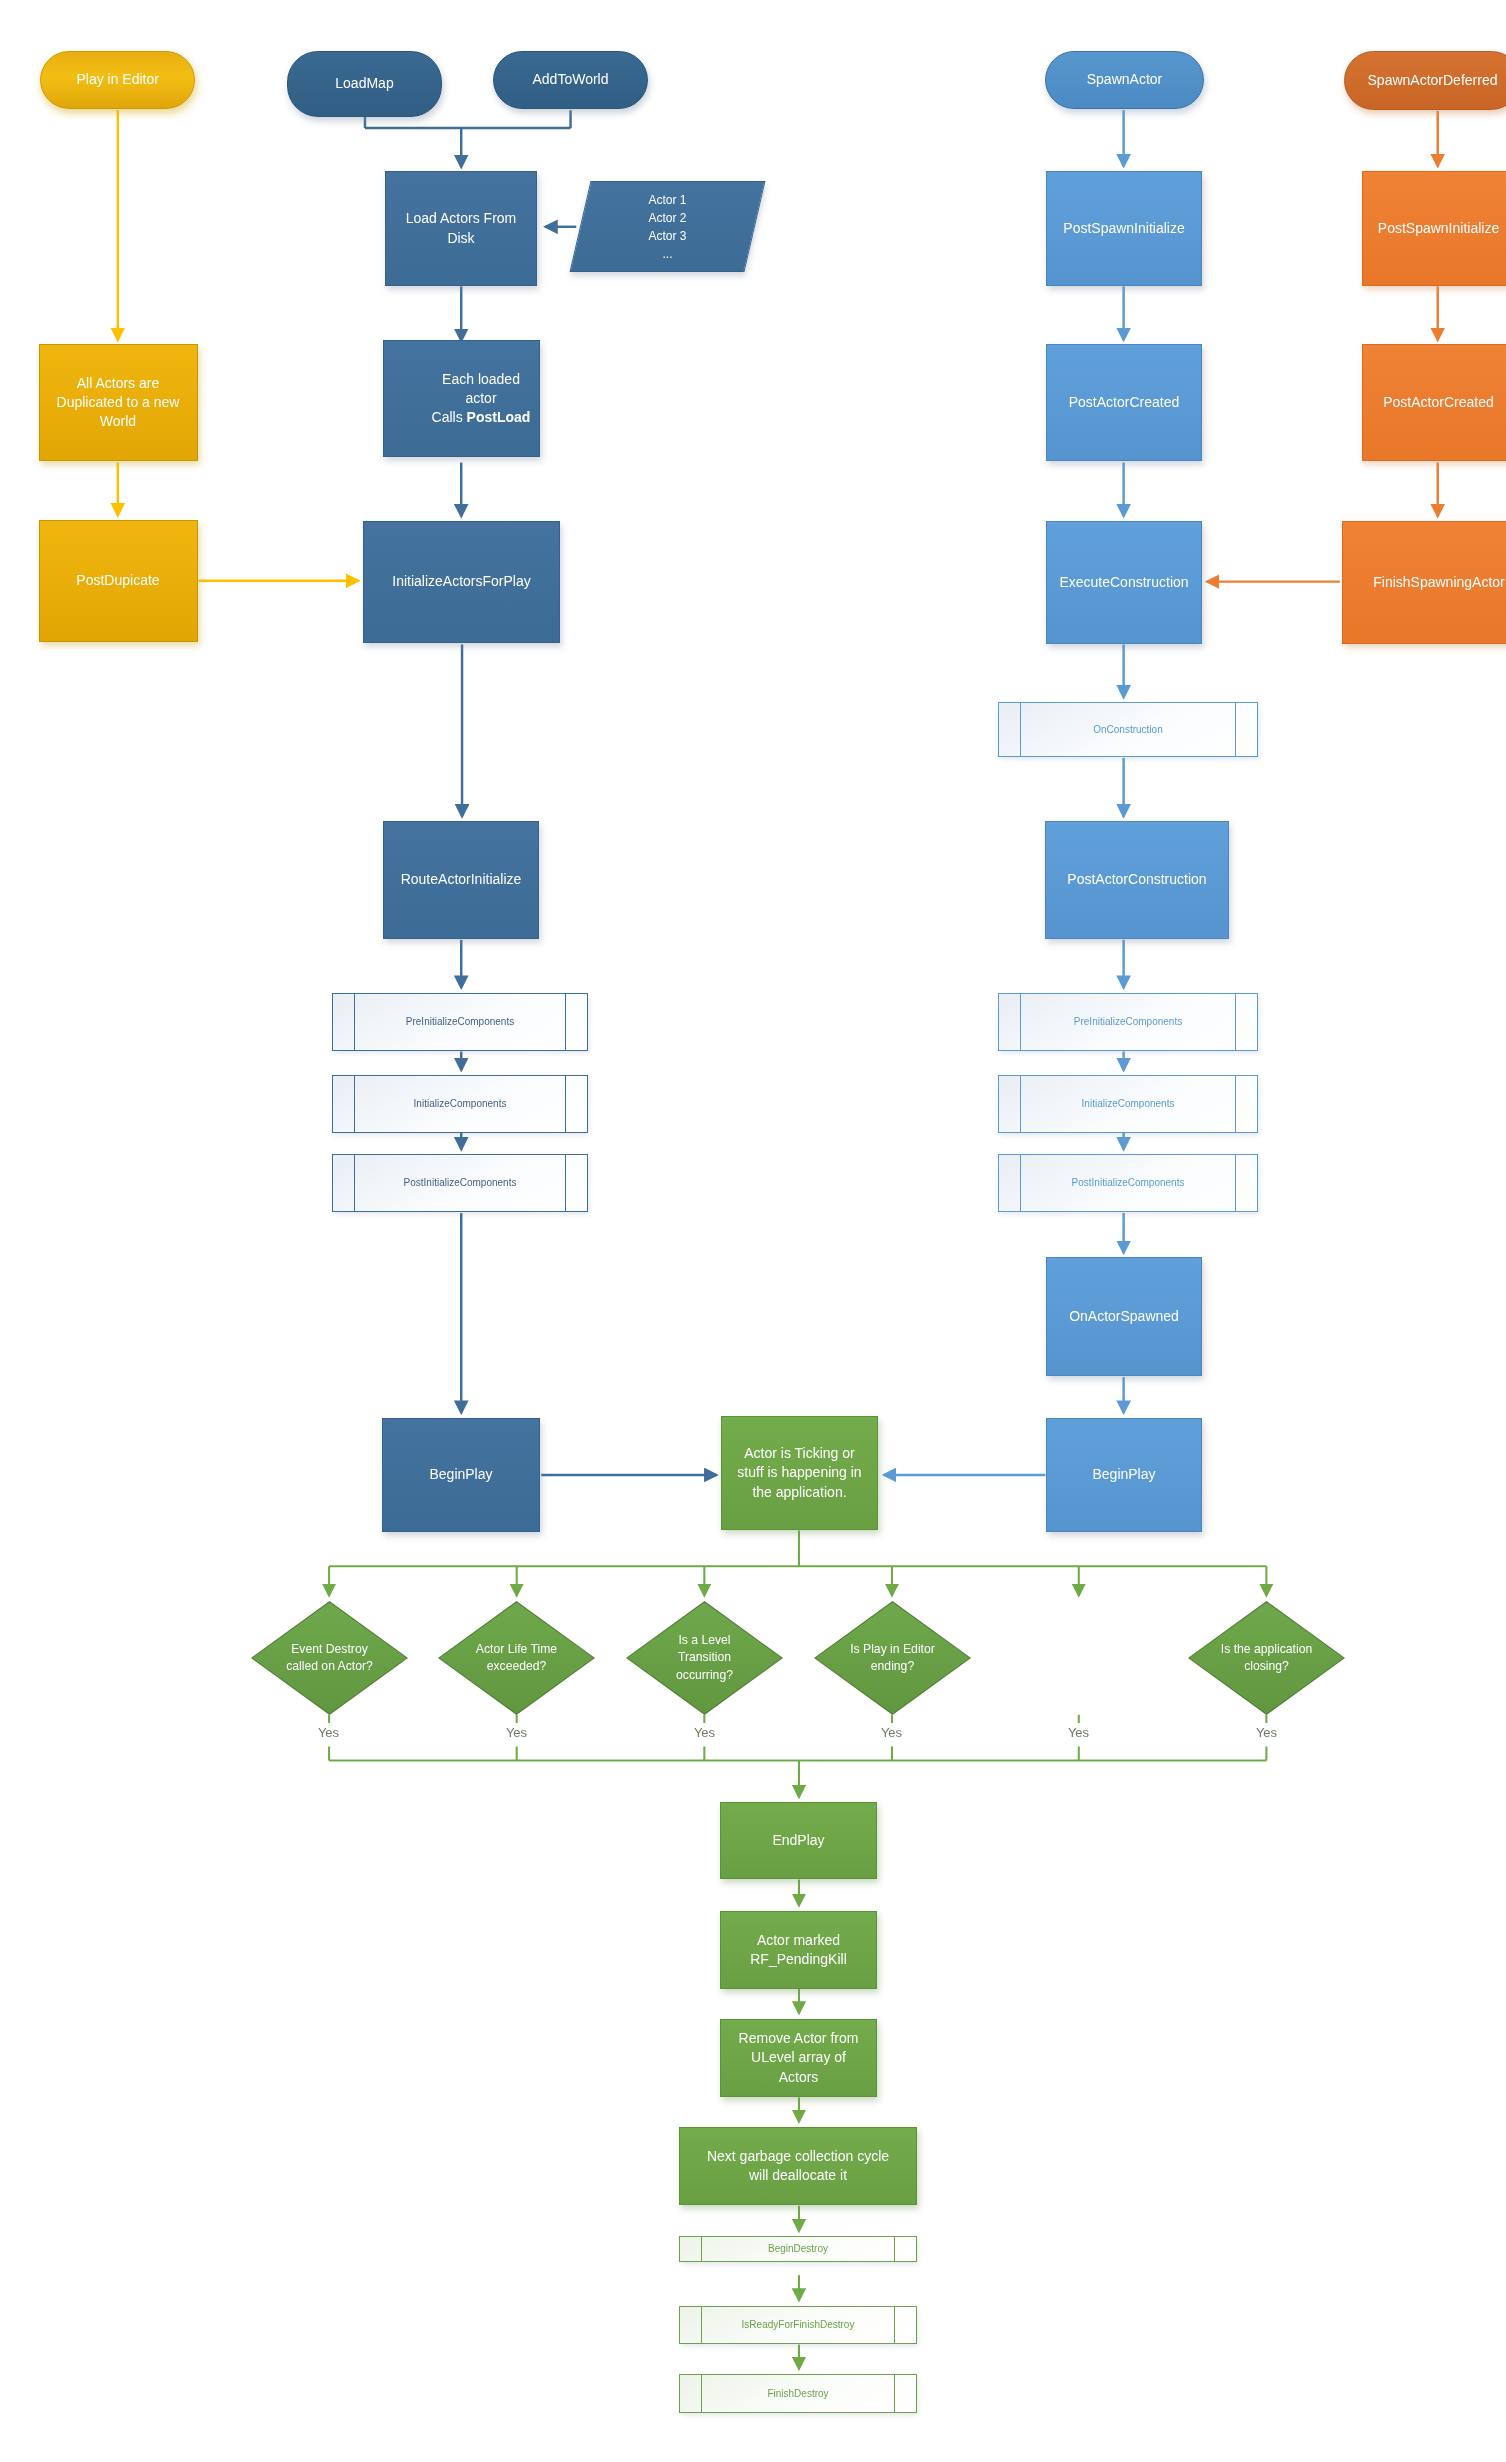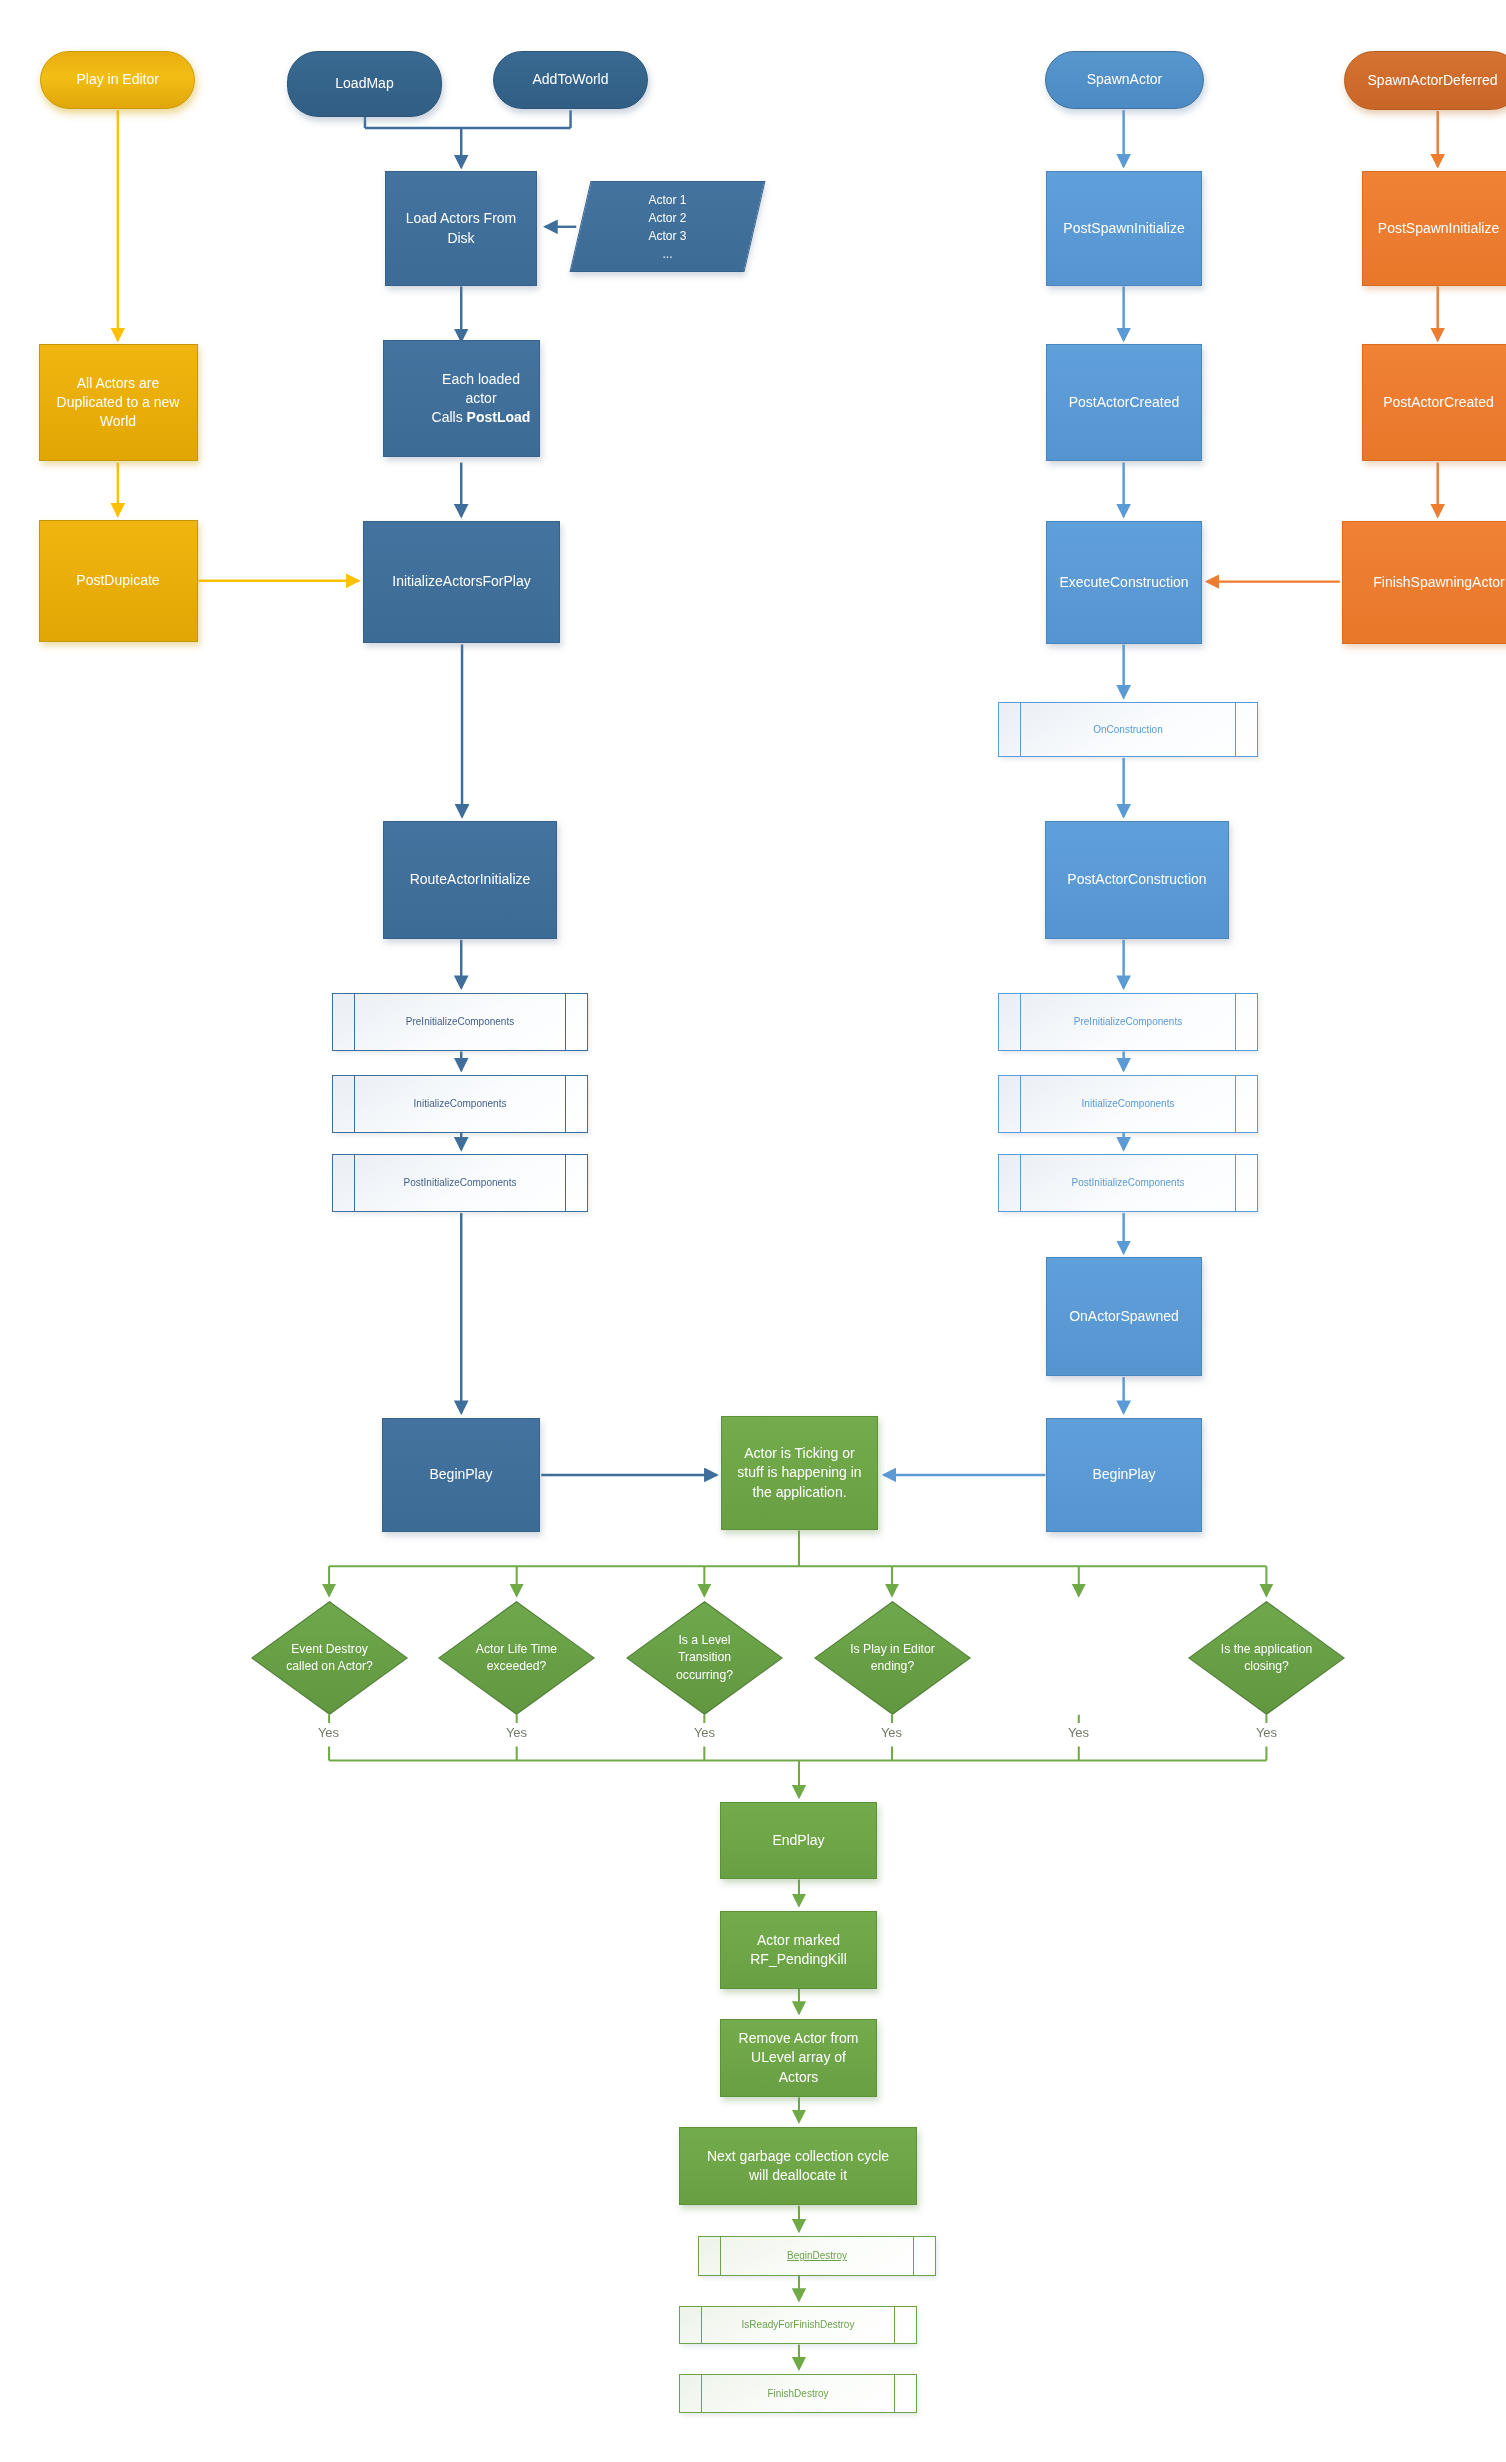--- a/index.html
+++ b/index.html
@@ -175,21 +175,21 @@
 Actor 2
 Actor 3
 ...</span>
     </div>
   <div class="node box c-dkblue" style="left:351px;top:340px;width:157px;height:117px;padding-left:39px;">
     <span class="lbl"><span>Each loaded actor</span><br><span>Calls </span><b>PostLoad</b></span>
   </div>
   <div class="node box c-dkblue" style="left:331px;top:521px;width:197px;height:122px;">
       <span class="lbl">InitializeActorsForPlay</span>
     </div>
-  <div class="node box c-dkblue" style="left:351px;top:821px;width:174px;height:118px;">
+  <div class="node box c-dkblue" style="left:351px;top:821px;width:156px;height:118px;">
       <span class="lbl">RouteActorInitialize</span>
     </div>
   <div class="node sub s-dkblue" style="left:300px;top:993px;width:256px;height:58px;">
       <span class="lbl">PreInitializeComponents</span>
     </div>
   <div class="node sub s-dkblue" style="left:300px;top:1075px;width:256px;height:58px;">
       <span class="lbl">InitializeComponents</span>
     </div>
   <div class="node sub s-dkblue" style="left:300px;top:1154px;width:256px;height:58px;">
       <span class="lbl">PostInitializeComponents</span>
@@ -289,21 +289,21 @@
     </div>
   <div class="node box c-green" style="left:688px;top:2019px;width:157px;height:78px;">
       <span class="lbl">Remove Actor from
 ULevel array of
 Actors</span>
     </div>
   <div class="node box c-green" style="left:647px;top:2127px;width:238px;height:78px;">
       <span class="lbl">Next garbage collection cycle
 will deallocate it</span>
     </div>
-  <div class="node sub s-green" style="left:666px;top:2236px;width:238px;height:40px;text-decoration:underline;">
+  <div class="node sub s-green" style="left:647px;top:2236px;width:238px;height:26px;">
       <span class="lbl">BeginDestroy</span>
     </div>
   <div class="node sub s-green" style="left:647px;top:2306px;width:238px;height:38px;">
       <span class="lbl">IsReadyForFinishDestroy</span>
     </div>
   <div class="node sub s-green" style="left:647px;top:2374px;width:238px;height:39px;">
       <span class="lbl">FinishDestroy</span>
     </div>
 
 </div>

